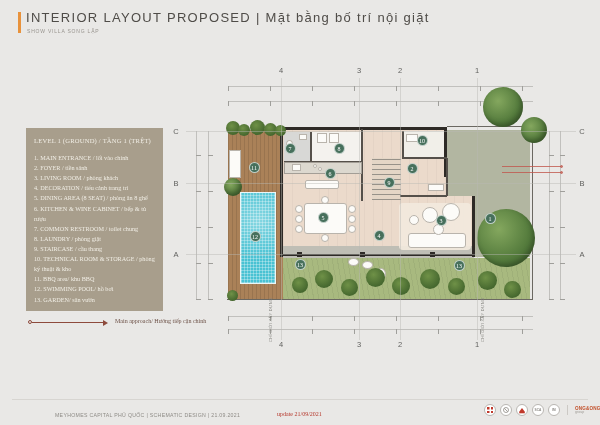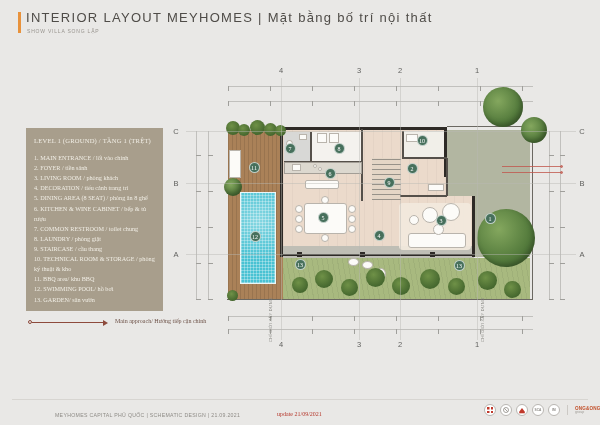--- a/index.html
+++ b/index.html
@@ -90,21 +90,21 @@
   .g-build{width:0;height:0;border-left:3.5px solid transparent;border-right:3.5px solid transparent;
       border-bottom:4px solid #c0392b;box-shadow:0 1.5px 0 -0.2px #c0392b;margin-bottom:1px;}
   .p-divider{width:1px;height:10px;background:#ccc9c5;margin:0 3px;}
   .p-name{font-size:4.6px;font-weight:bold;color:#c2502b;letter-spacing:.2px;line-height:1.1;}
   .p-sub{font-size:3.6px;color:#a09d98;line-height:1.1;}
 </style>
 </head>
 <body>
 
 <div class="abs hbar"></div>
-<div class="abs htitle">INTERIOR LAYOUT MEYHOMES | Mặt bằng bố trí nội thất</div>
+<div class="abs htitle">INTERIOR LAYOUT PROPOSED | Mặt bằng bố trí nội giặt</div>
 <div class="abs hsub">SHOW VILLA SONG LẬP</div>
 
 <div class="abs legend">
   <div class="legend-title">LEVEL 1 (GROUND) / TẦNG 1 (TRỆT)</div>
   <div>
       <div class="legend-item">1. MAIN ENTRANCE / lối vào chính</div>
       <div class="legend-item">2. FOYER / tiền sảnh</div>
       <div class="legend-item">3. LIVING ROOM / phòng khách</div>
       <div class="legend-item">4. DECORATION / tiểu cảnh trang trí</div>
       <div class="legend-item">5. DINING AREA (8 SEAT) / phòng ăn 8 ghế</div>

